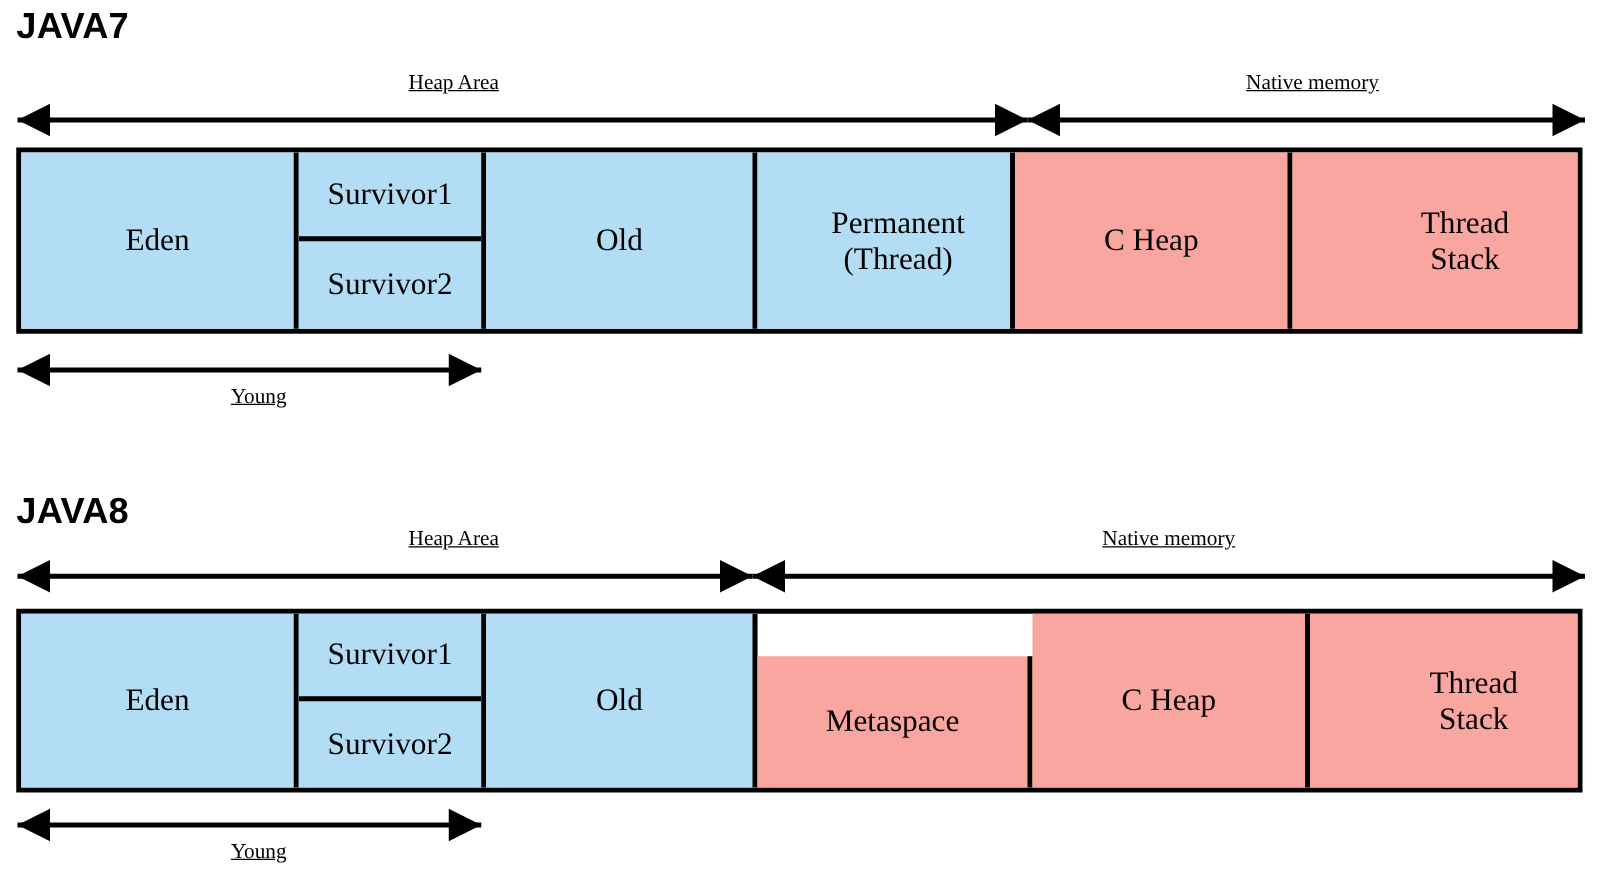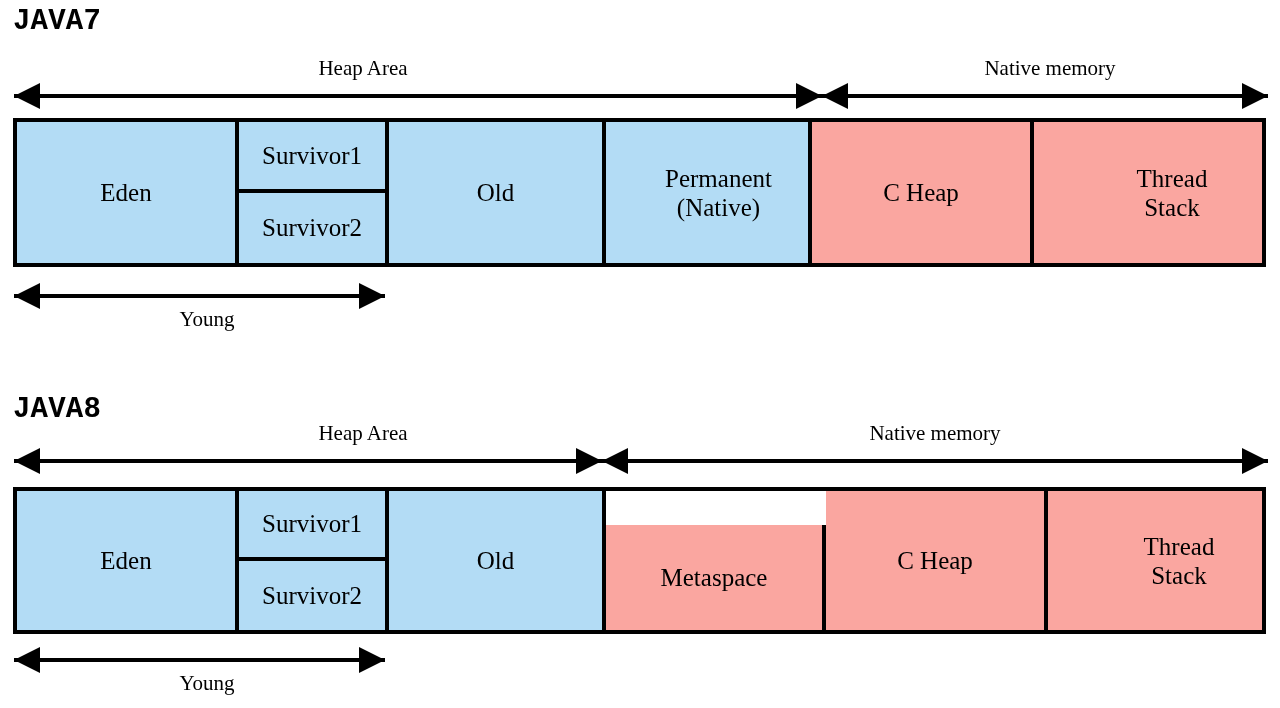--- a/index.html
+++ b/index.html
@@ -1,21 +1,21 @@
 <!DOCTYPE html>
 <html><head>
 <meta charset="utf-8">
 <style>
   html,body{margin:0;padding:0;background:#ffffff;}
   body{width:1280px;height:708px;overflow:hidden;
        font-family:"Liberation Serif","DejaVu Serif",serif;color:#000;}
   .canvas{position:relative;width:1280px;height:708px;}
 
   .title{position:absolute;font-weight:bold;font-size:29px;letter-spacing:0.2px;
-         font-family:Liberation Mono, monospace;white-space:nowrap;}
+         font-family:Liberation Sans, sans-serif;white-space:nowrap;}
 
   
   .bar{position:absolute;box-sizing:border-box;border:4px solid #000;display:flex;}
   .seg{position:relative;box-sizing:border-box;border-right:4px solid #000;
        display:flex;align-items:center;justify-content:center;text-align:center;
        font-size:25px;line-height:1.16;overflow:hidden;}
   .seg:last-child{border-right:none;padding-left:48px;}
   .seg.blue{background:#b3dcf5;}
   .seg.pink{background:#faa6a0;}
   .seg .lbl{display:block;padding:0 2px;}
@@ -27,21 +27,21 @@
   .seg.split .half.top{border-bottom:4px solid #000;}
 
   
   .arrowrow{position:absolute;height:26px;}
   .arrowrow .shaft{position:absolute;left:0;right:0;top:11px;height:4px;background:#000;}
   .head{position:absolute;top:0;width:0;height:0;
         border-top:13px solid transparent;border-bottom:13px solid transparent;}
   .head.left{left:0;border-right:26px solid #000;}
   .head.right{right:0;border-left:26px solid #000;}
 
-  .arrowlabel{position:absolute;font-size:21px;white-space:nowrap;text-align:center;}
+  .arrowlabel{position:absolute;font-size:17px;white-space:nowrap;text-align:center;text-decoration:underline;}
 </style>
 </head>
 <body>
 
 <div class="canvas">
 
   <div class="title" style="left:13px;top:5px;">JAVA7</div>
 
   <div class="arrowlabel" style="left:263px;top:56px;width:200px;">Heap Area</div>
   <div class="arrowrow" style="left:14px;top:83px;width:808px;">
@@ -72,21 +72,21 @@
       </div>
     </div>
 
     <div class="seg blue" style="width:217px;">
       <span class="lbl">Old</span>
     </div>
 
     <div class="seg blue" style="width:206px;padding-left:23px;">
       <span class="lbl">
         <span>Permanent</span><br>
-        <span>(Native)</span>
+        <span>(Thread)</span>
       </span>
     </div>
 
     <div class="seg pink" style="width:222px;">
       <span class="lbl">C Heap</span>
     </div>
 
     <div class="seg pink" style="flex:1 1 auto;">
       <span class="lbl">
         <span>Thread</span><br>

